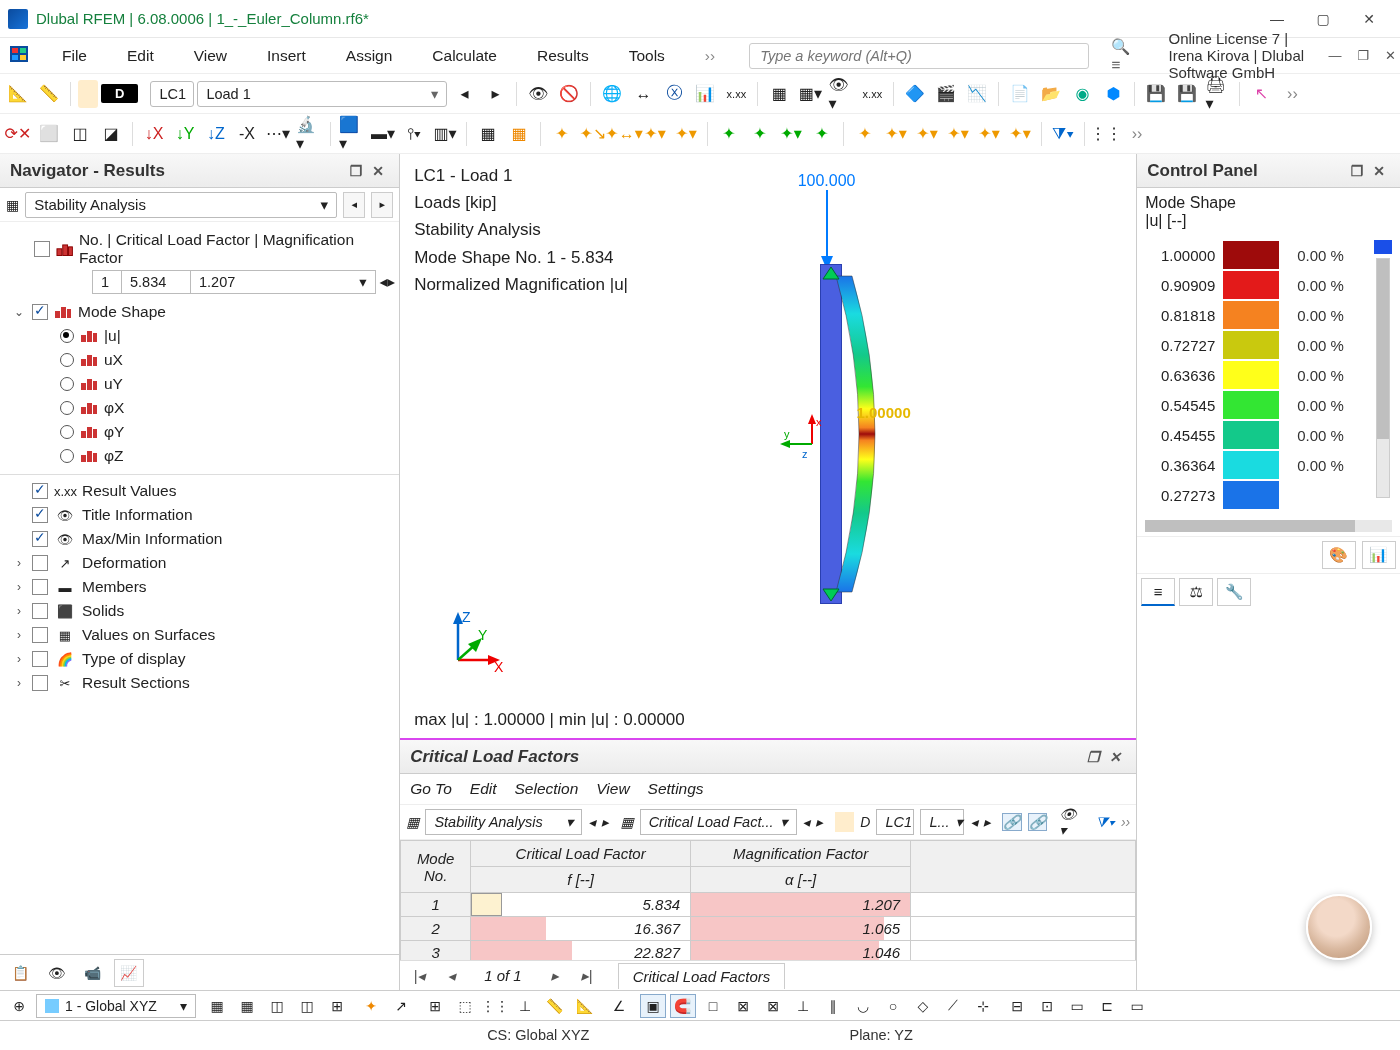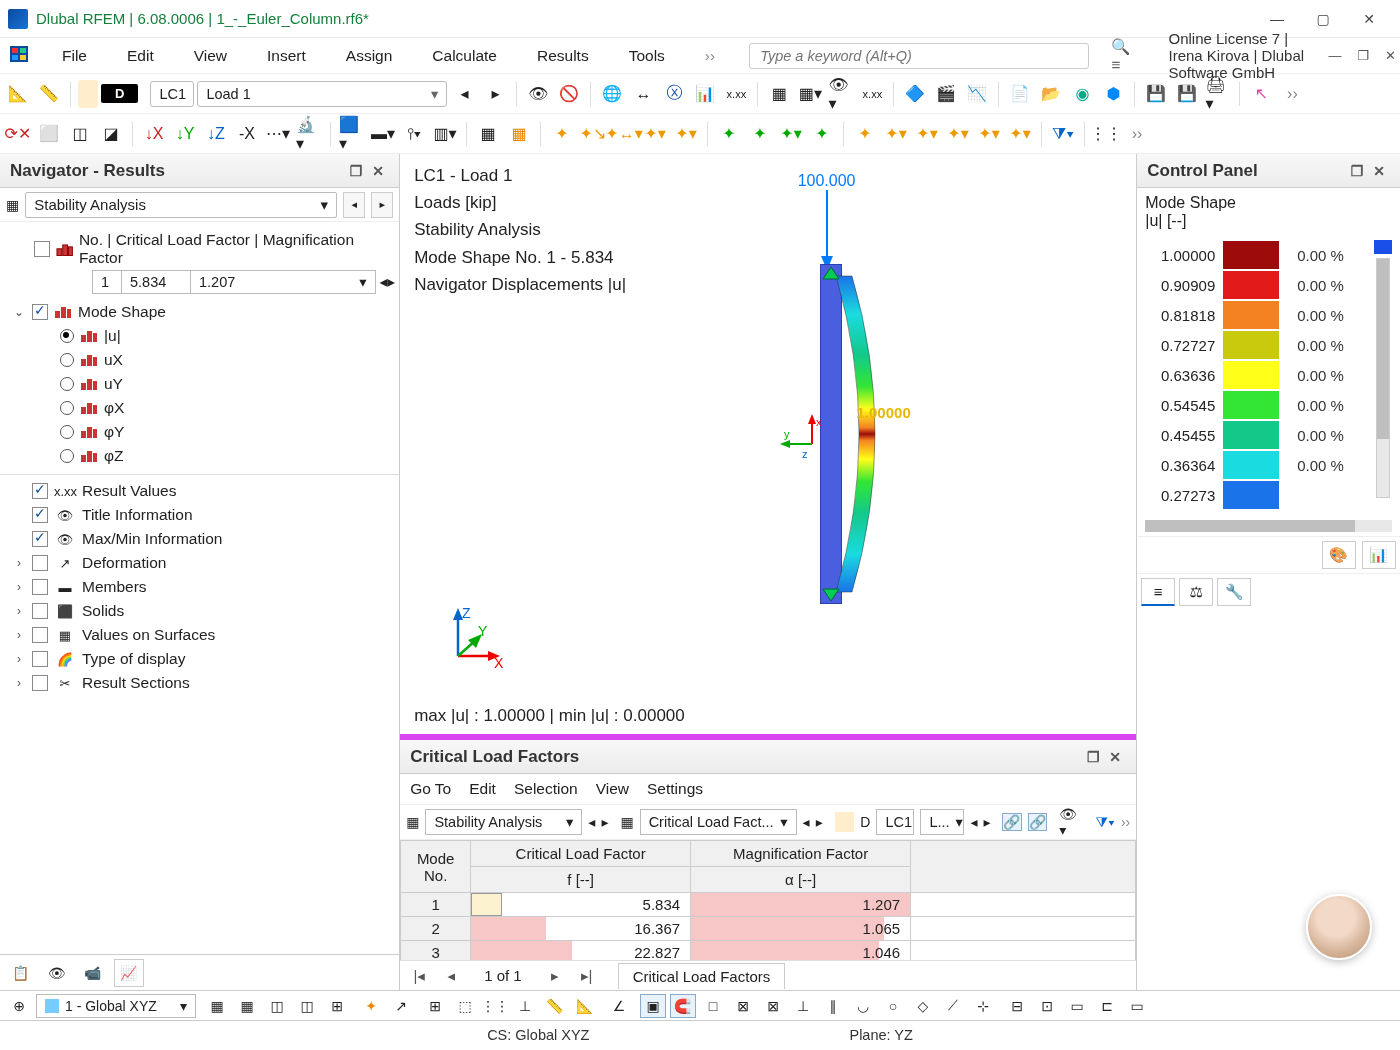--- a/index.html
+++ b/index.html
@@ -74,21 +74,21 @@
 .legend-row .lsw { width:56px; height:28px; }
 .legend-row .lpct { flex:1; padding-left:10px; color:#333; }
 .cp-scroll { width:14px; background:#e8e8e8; border:1px solid #ccc; }
 .cp-outer { display:flex; gap:4px; }
 .cp-legend { flex:1; }
 .cp-footer { padding:4px; display:flex; gap:6px; justify-content:flex-end; border-top:1px solid #eee; }
 .cp-footer .cfb, .cp-tabs .cfb { width:34px; height:28px; border:1px solid #ccc; display:flex; align-items:center; justify-content:center; cursor:pointer; font-size:15px; }
 .cp-tabs { padding:4px; display:flex; gap:4px; border-top:1px solid #eee; }
 
 
-.table-panel { border-top:6px solid #d946ef; display:flex; flex-direction:column; }
+.table-panel { border-top:2px solid #d946ef; display:flex; flex-direction:column;font-style:italic; }
 .table-menu { height:30px; display:flex; align-items:center; gap:18px; padding:0 10px; font-size:15.5px; }
 .table-toolbar { height:36px; display:flex; align-items:center; gap:6px; padding:0 6px; border-top:1px solid #eee; border-bottom:1px solid #eee; }
 .table-toolbar .tdd { border:1px solid #bbb; height:26px; padding:0 8px; display:flex; align-items:center; gap:6px; font-size:14.5px; }
 .data-table { border-collapse:collapse; width:100%; font-size:15px; }
 .data-table th { background:#f0f0f0; border:1px solid #ccc; padding:4px 8px; font-weight:normal; }
 .data-table td { border:1px solid #ccc; padding:3px 10px; text-align:right; }
 .data-table td.mode { text-align:center; background:#f0f0f0; }
 .data-table td.bar-cell { padding:0; position:relative; }
 .bar-fill { position:absolute; top:0; bottom:0; background:#f7c6c6; }
 .bar-fill.sel { background:#fdf2d0; border:1px solid #999; }
@@ -414,21 +414,21 @@
     </div>
   </div>
 
   <div class="center">
     <div class="viewport">
       <div class="vp-text">
         <div>LC1 - Load 1</div>
         <div>Loads [kip]</div>
         <div>Stability Analysis</div>
         <div>Mode Shape No. 1 - 5.834</div>
-        <div>Navigator Displacements |u|</div>
+        <div>Normalized Magnification |u|</div>
       </div>
       <div class="load-arrow">
         <div>100.000</div>
         <svg width="20" height="80" viewBox="0 0 20 80">
             <line x1="10" y1="0" x2="10" y2="68" stroke="#007bff" stroke-width="2"></line>
             <polygon points="10,80 4,66 16,66" fill="#007bff"></polygon>
           </svg>
       </div>
       <div class="column-vis">
         <div class="col-base"></div>

